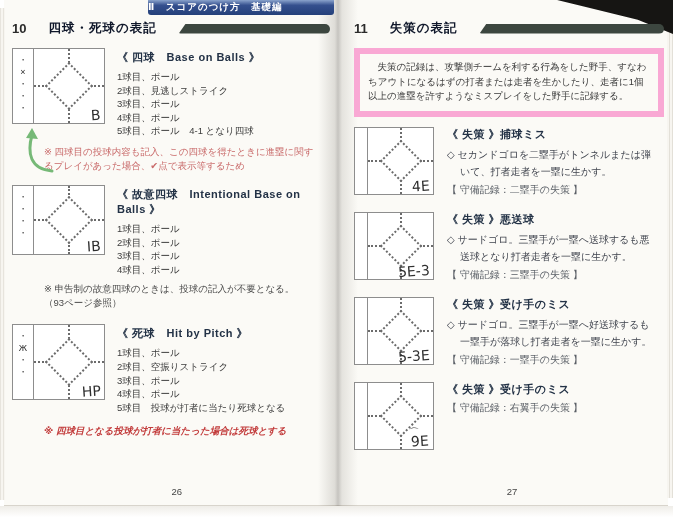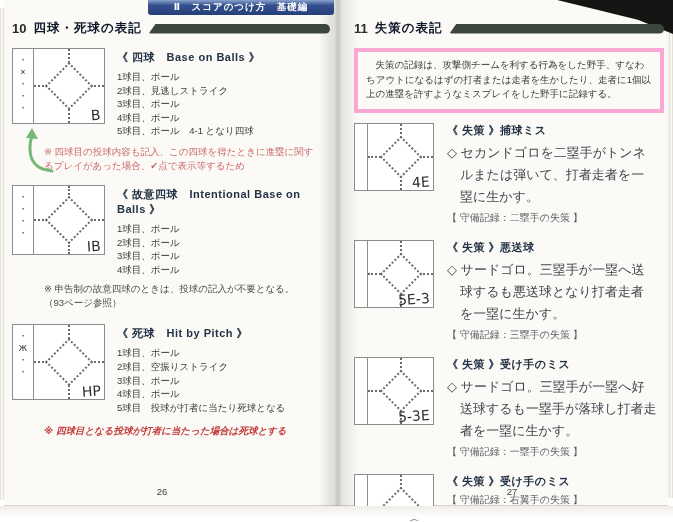--- a/index.html
+++ b/index.html
@@ -19,32 +19,32 @@
             background:repeating-linear-gradient(90deg,#f7f5f0 0 2px,#e3e0d8 2px 3px); }
   .corner-dark { position:absolute; top:0; right:0; width:126px; height:34px; background:#161513;
                  clip-path:polygon(8% 0, 100% 0, 100% 100%, 72% 58%, 30% 20%); }
   .bottom-strip { position:absolute; left:0; bottom:0; width:673px; height:16px;
                   background:linear-gradient(#efede8,#ffffff 70%); }
 
   
   .banner { position:absolute; left:148px; top:0; width:186px; height:15px;
             background:linear-gradient(180deg,#8aa3cc 0%,#35508e 35%,#24407a 100%);
             color:#fff; font-size:9.5px; font-weight:bold; letter-spacing:1px;
-            display:flex; align-items:center; justify-content:center;
+            display:flex; align-items:center; justify-content:flex-start;
             border-radius:0 0 3px 3px; }
   .banner::after { content:""; position:absolute; right:-8px; top:3px; width:16px; height:11px;
                    background:linear-gradient(180deg,#b9c8e0,#5c79ab); transform:skewY(-24deg);
                    border-radius:0 0 6px 2px; z-index:-1; }
 
   
   .page { position:absolute; top:20px; }
   .page-left  { left:12px;  width:318px; }
   .page-right { left:354px; width:310px; }
 
-  .sec-head { display:flex; align-items:center; gap:7px; margin-bottom:11px; }
+  .sec-head { display:flex; align-items:center; gap:22px; margin-bottom:11px; }
   .sec-num  { font-size:13px; font-weight:bold; color:#2b2b2b; }
   .sec-title{ font-size:12.5px; font-weight:bold; color:#0f172a; letter-spacing:1px; white-space:nowrap; }
   .sec-bar  { flex:1; height:10px; background:#3c463f; border-radius:2px 6px 6px 2px;
               clip-path:polygon(7px 0, 100% 0, 100% 100%, 0 100%); }
 
   
   .scell { display:flex; background:#fff; border:1.4px solid #8d8d8d; flex:none; }
   .scell-l { width:93px; height:76px; }
   .scell-r { width:80px; height:68px; }
   .ballcol { border-right:1.4px solid #8d8d8d; display:flex; flex-direction:column;
@@ -69,30 +69,30 @@
   .pl { list-style:none; }
   .pl li { font-size:9.5px; color:#3c3c3c; line-height:13.6px; }
 
   .note { font-size:9.5px; line-height:14px; }
   .note-green { position:relative; margin:7px 0 12px 32px; width:276px; color:#c96a6a; }
   .arrow-svg { position:absolute; left:-22px; top:-18px; }
   .note-ib  { margin:6px 0 14px 32px; color:#4a4a4a; white-space:pre-line; }
   .note-red { margin:10px 0 0 32px; color:#c23b3b; font-weight:bold; font-size:9.5px;font-style:italic; }
 
   
-  .intro-box { border:4px solid #f9a8d4; padding:6px 8px 7px 8px; margin-bottom:10px;
+  .intro-box { border:6px solid #f9a8d4; padding:6px 8px 7px 8px; margin-bottom:10px;
                font-size:9.5px; line-height:14.5px; color:#3a3a3a; text-indent:1em; }
   .eblk { display:flex; gap:13px; align-items:flex-start; margin-bottom:15px; }
   .eblk-h { font-size:11px; font-weight:bold; color:#233246; margin-bottom:4px; letter-spacing:.5px; }
-  .eblk-d { font-size:13px; color:#41454f; line-height:22px; width:210px;
+  .eblk-d { font-size:10px; color:#41454f; line-height:17px; width:210px;
             padding-left:13px; text-indent:-13px; margin-bottom:3px; }
   .eblk-r { font-size:10px; color:#5a5f66; }
 
   .pnum { position:absolute; top:486px; width:40px; text-align:center; font-size:9.5px; color:#444; }
-  .pnum-l { left:142px; }
+  .pnum-l { left:142px;text-align:right; }
   .pnum-r { left:492px; }
 </style>
 </head>
 <body>
 
 <div class="photo">
   <div class="book"></div>
   <div class="edge-l"></div>
   <div class="edge-r"></div>
   <div class="gutter"></div>

